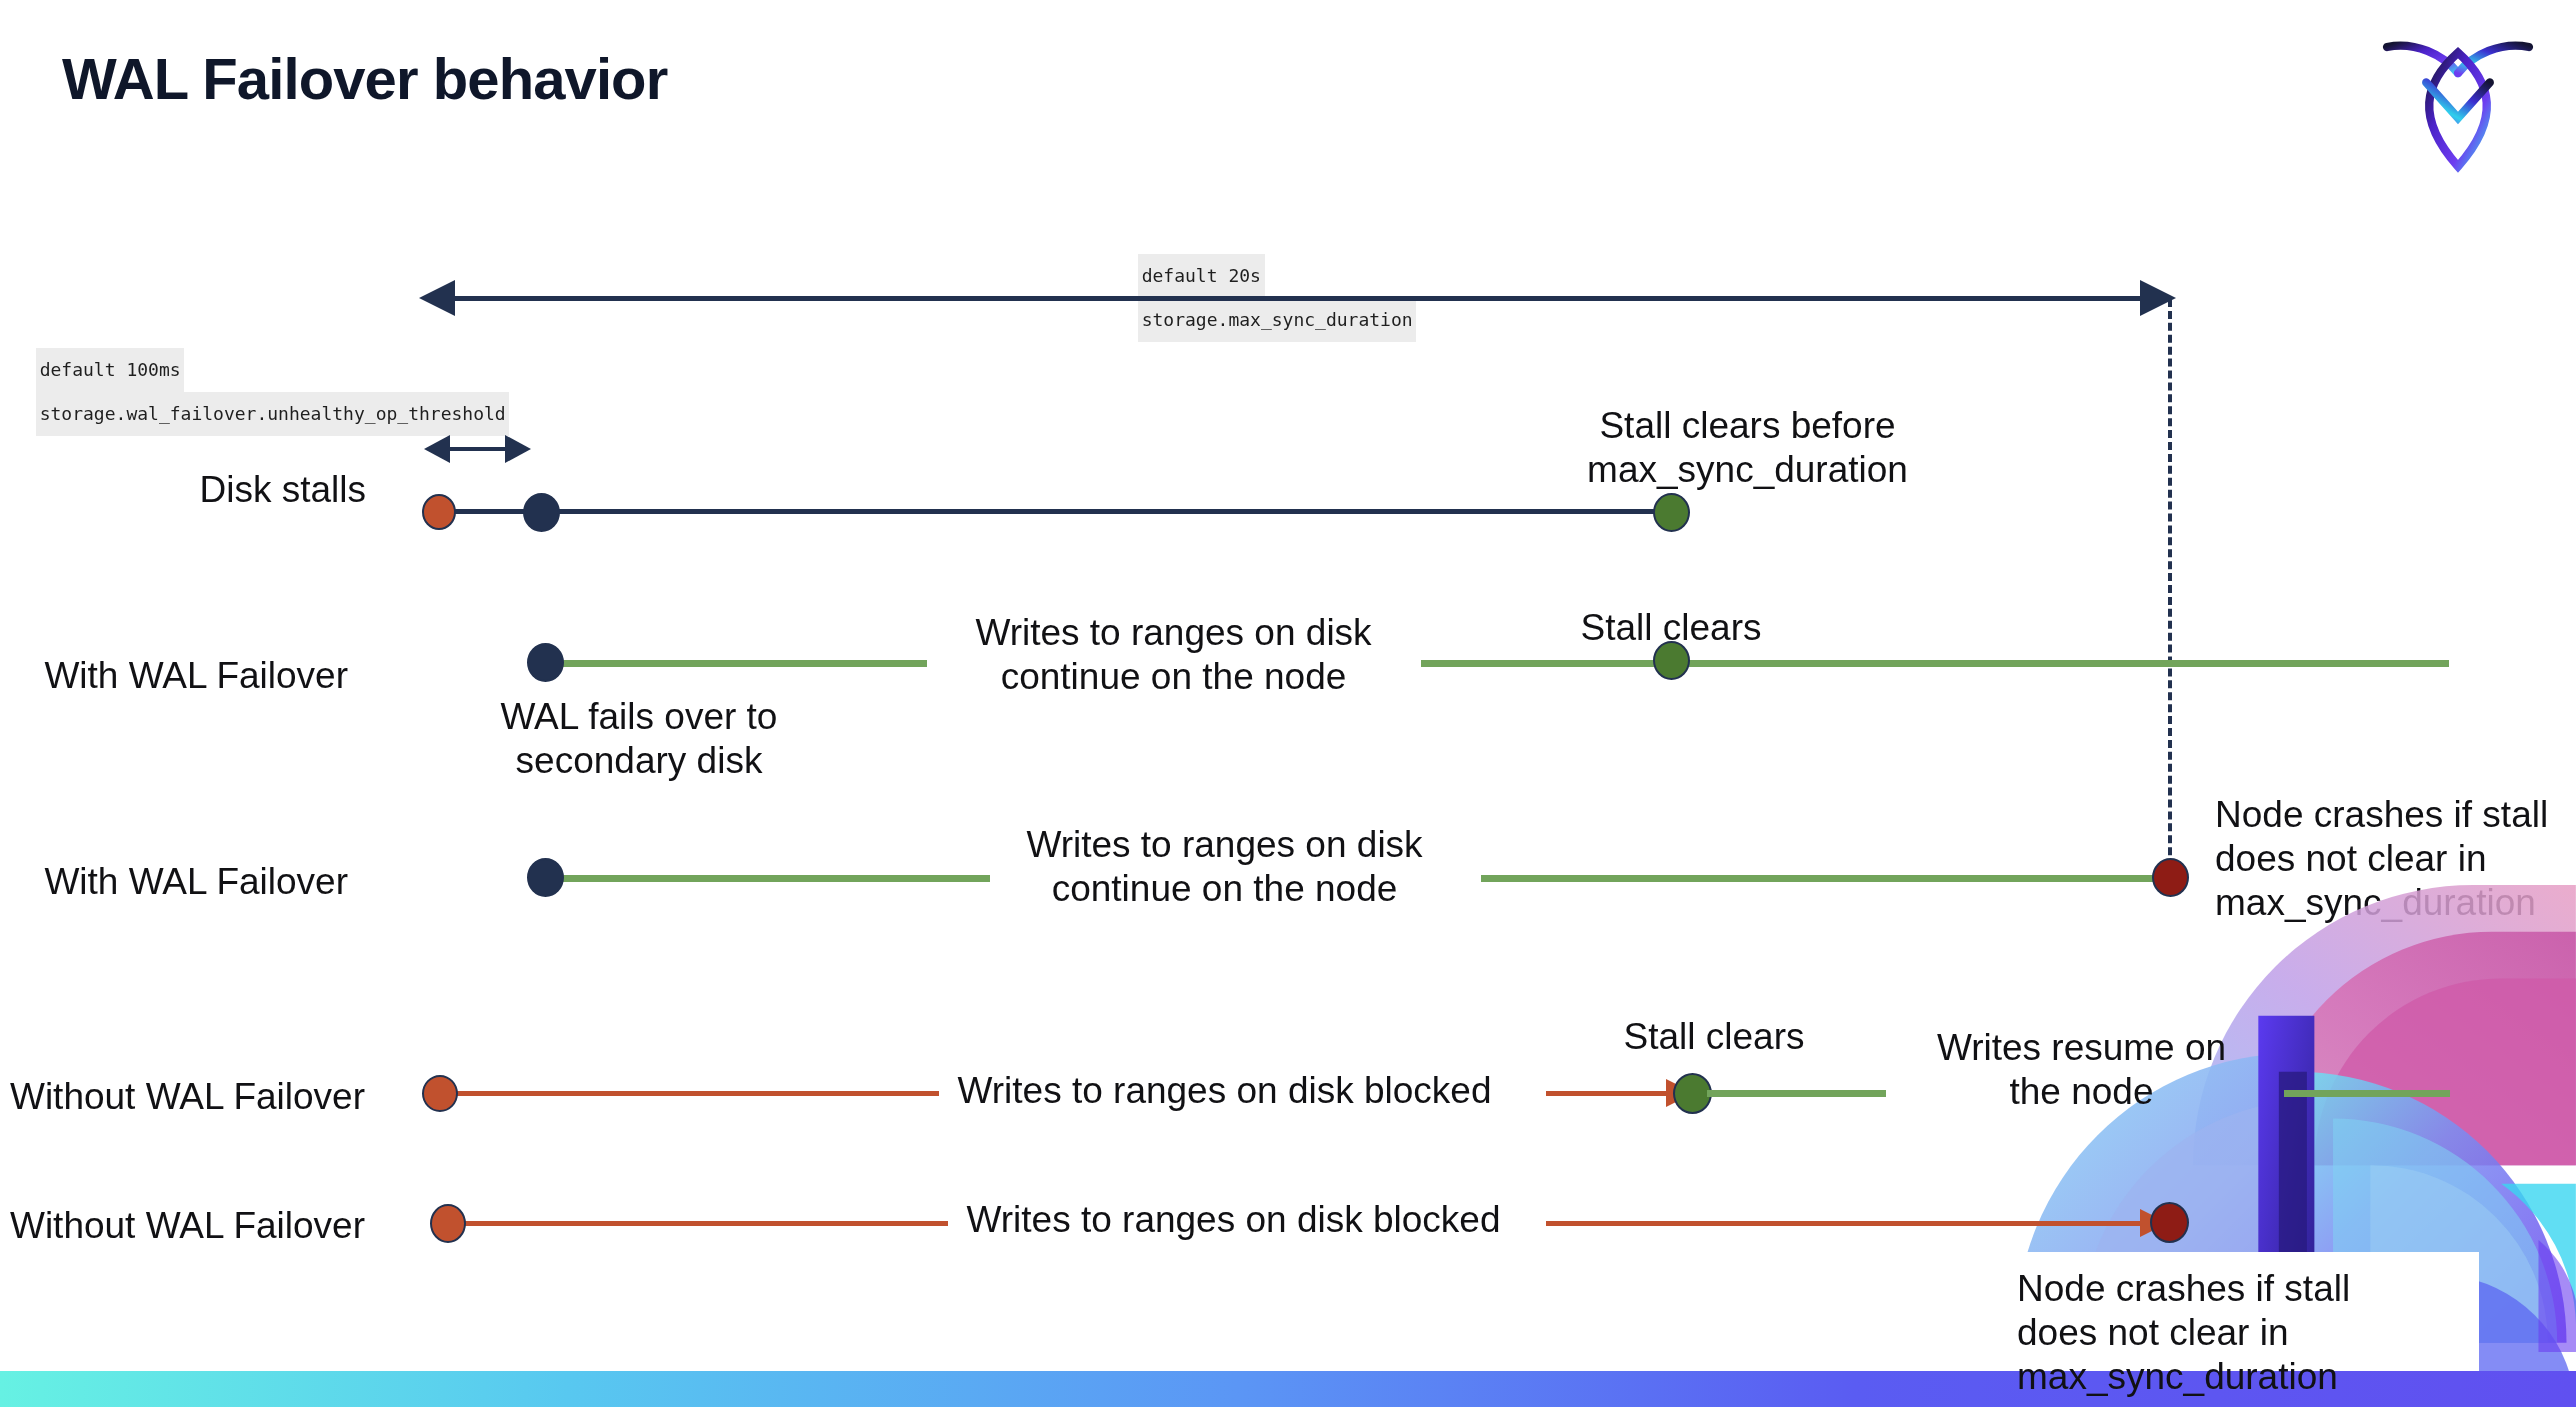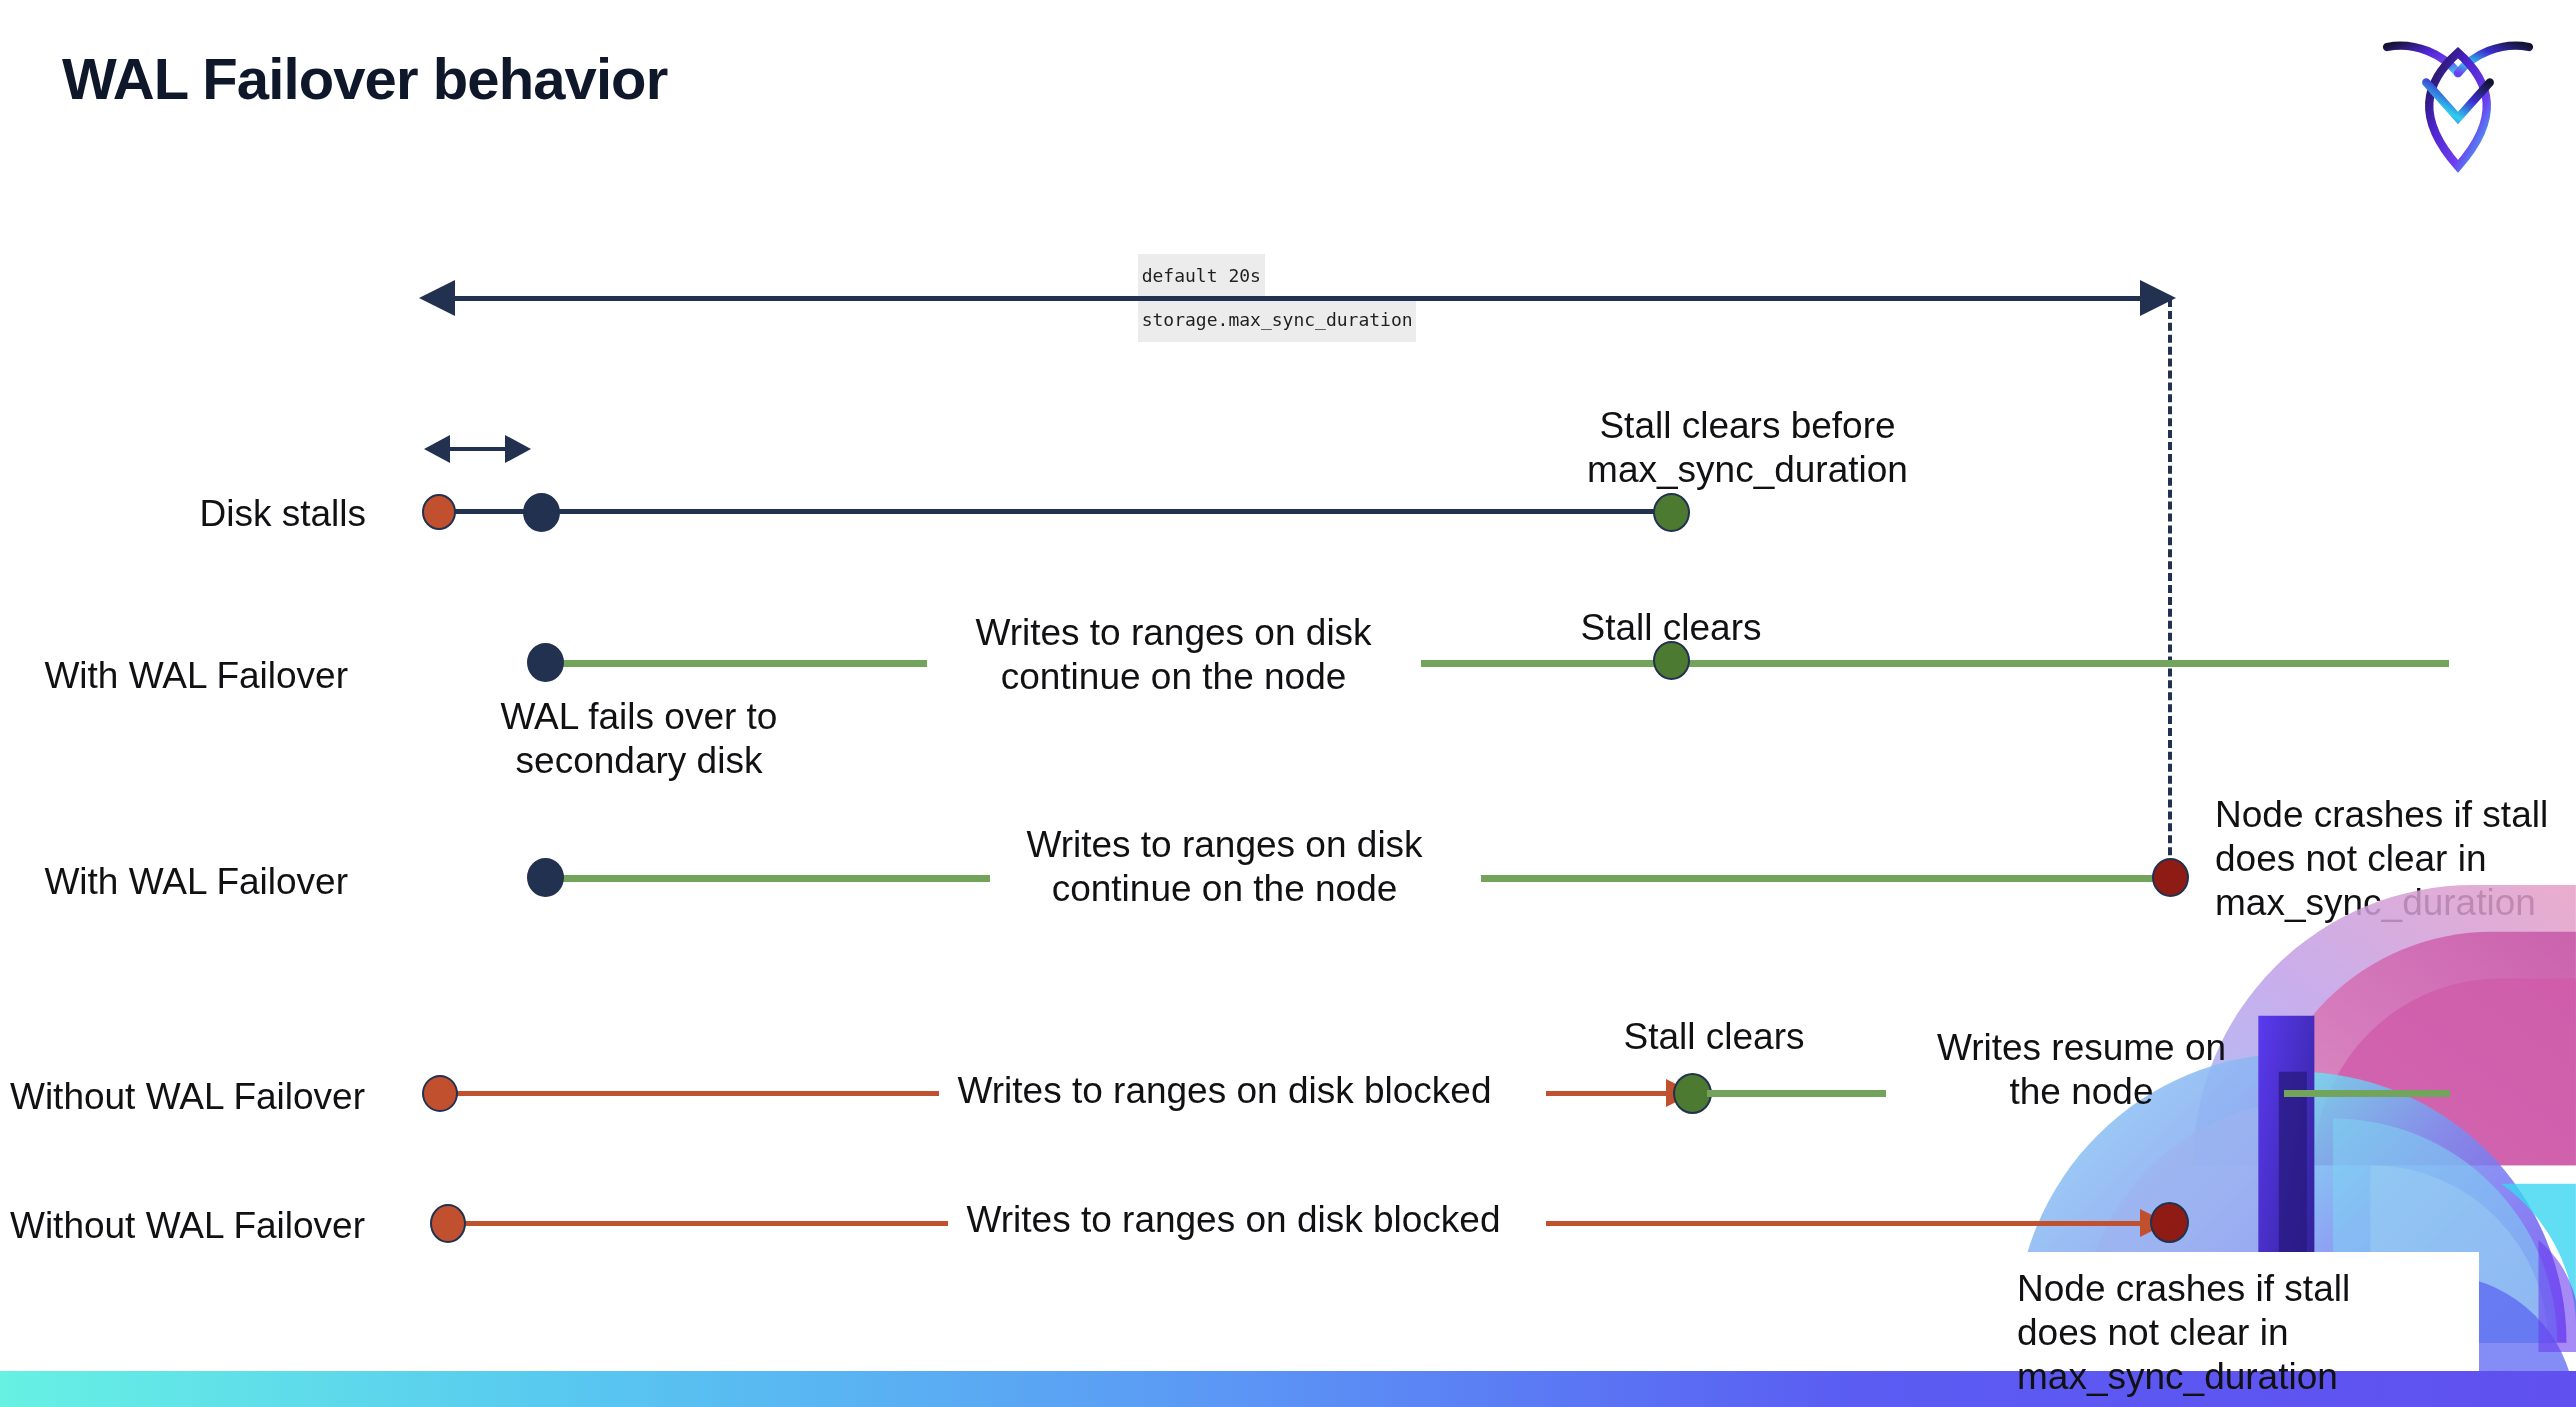--- a/index.html
+++ b/index.html
@@ -197,26 +197,30 @@
     <span>default 20s</span><br>
     <span>storage.max_sync_duration</span>
   </div>
 
   <div class="hline navy" style="left:447px; top:296px; width:1723px; height:4.7px;"></div>
   <div class="arrow-head left-navy" style="left:419px; top:280px;"></div>
   <div class="arrow-head right-navy" style="left:2140px; top:280px;"></div>
 
   <div class="vdash" style="left:2168px; top:299px; height:580px;"></div>
 
+  <div class="code-label" style="left:36px; top:348px; text-align:left;">
+    <span>default 100ms</span><br>
+    <span>storage.wal_failover.unhealthy_op_threshold</span>
+  </div>
 
   <div class="hline navy" style="left:447px; top:447px; width:62px; height:3.7px;"></div>
   <div class="arrow-head left-navy-sm" style="left:424px; top:435px;"></div>
   <div class="arrow-head right-navy-sm" style="left:505px; top:435px;"></div>
 
-  <div class="dtext right" style="left:37px; top:492px; width:329px;">Disk stalls</div>
+  <div class="dtext right" style="left:37px; top:468px; width:329px;">Disk stalls</div>
 
   <div class="hline navy" style="left:437px; top:509px; width:1248px;"></div>
 
   <div class="dot orange" style="left:422px; top:494px; width:34px; height:36px;"></div>
   <div class="dot navy" style="left:523px; top:493px; width:37px; height:39px;"></div>
   <div class="dot green" style="left:1653px; top:493px; width:37px; height:39px;"></div>
 
   <div class="dtext center" style="left:1557px; top:404px; width:381px;">Stall clears before
 max_sync_duration</div>
 

